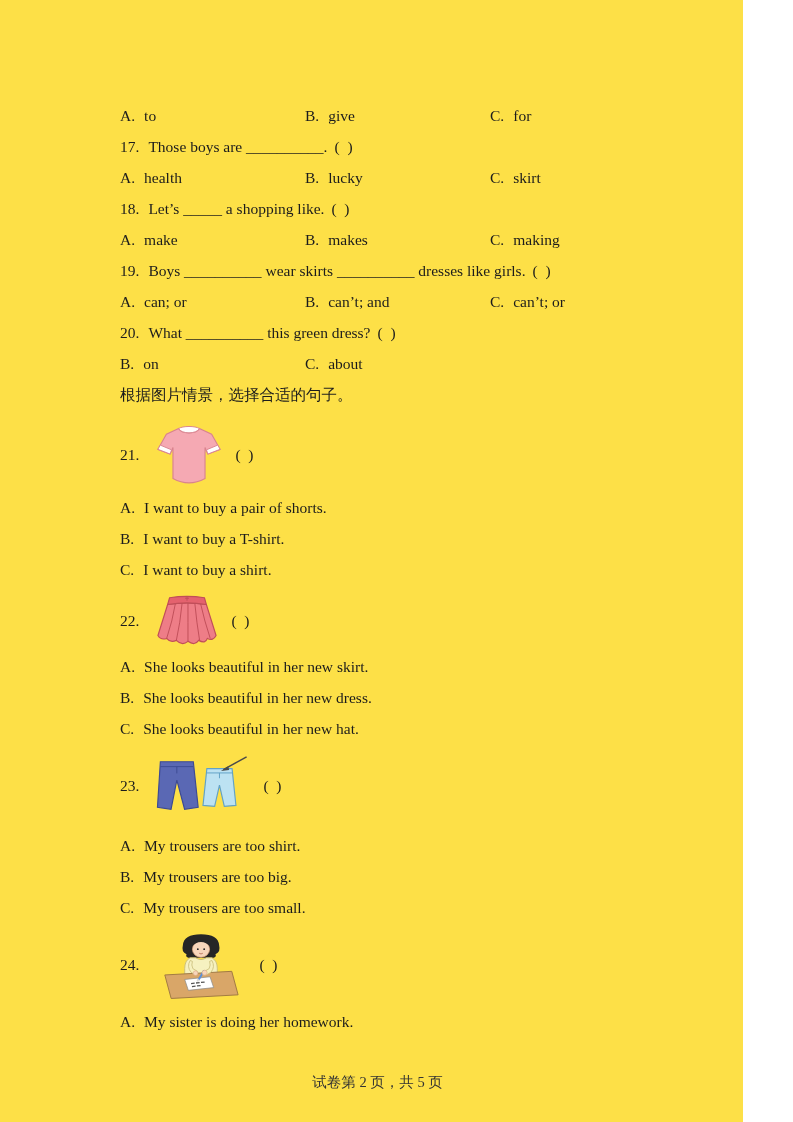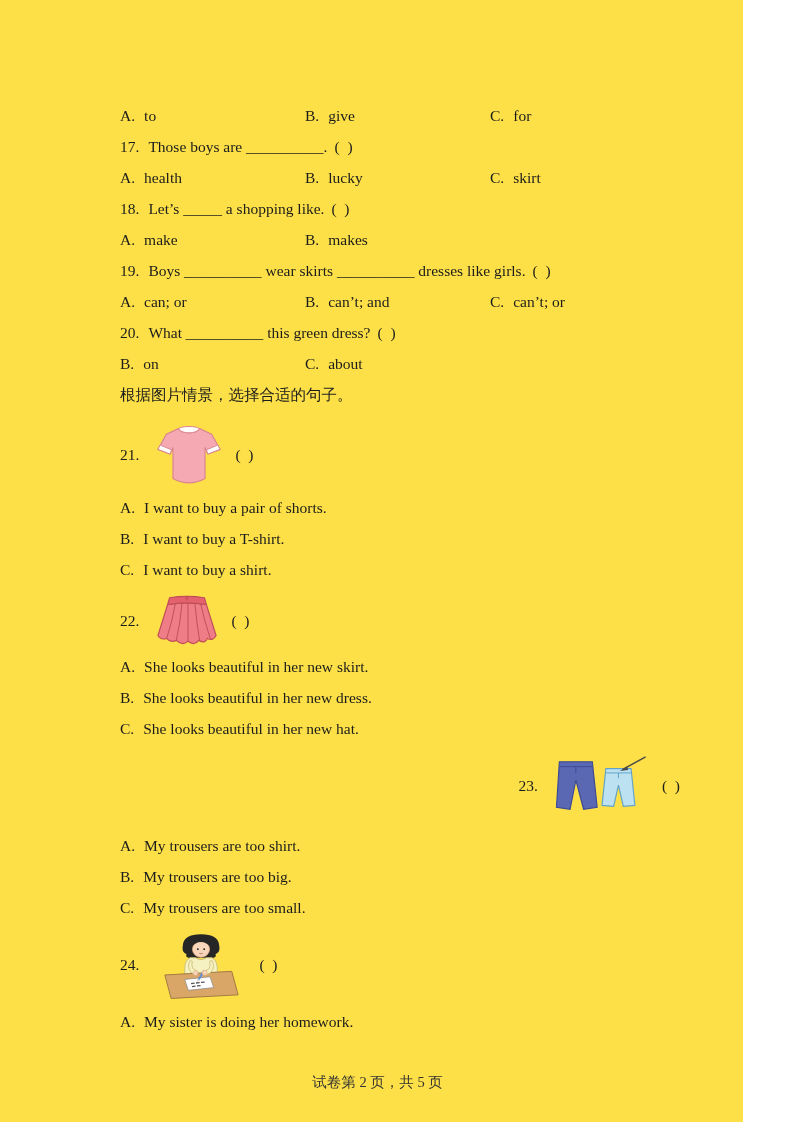--- a/index.html
+++ b/index.html
@@ -15,21 +15,21 @@
   .line{height:31px;line-height:31px;white-space:nowrap;}
   .opts{display:grid;grid-template-columns:185px 185px 1fr;height:31px;line-height:31px;}
   .letter{margin-right:9px;}
   .num{margin-right:9px;}
   .bracket{margin-left:7px;}
   .pb{display:flex;align-items:center;}
   .pb svg{margin-left:8px;flex:0 0 auto;}
   .pb .bracket{margin-left:13px;}
   #q21{margin-top:8px;height:74px;}
   #q22{margin-top:6px;height:60px;}
-  #q23{margin-top:10px;height:64px;margin-bottom:12px;justify-content:flex-end;}
+  #q23{margin-top:10px;height:64px;margin-bottom:12px;}
   #q24{margin-top:6px;height:72px;margin-bottom:5px;gap:7px;}
   .footer{position:absolute;left:12px;right:0;bottom:30px;text-align:center;font-size:14.5px;color:#333;}
 </style>
 </head>
 <body>
 
 <div class="page">
   <div class="content">
 
     <div class="opts">
@@ -46,20 +46,21 @@
       <div><span class="letter">B.</span><span>lucky</span></div>
       <div><span class="letter">C.</span><span>skirt</span></div>
     </div>
 
     <div class="line">
       <span class="num">18.</span><span>Let’s _____ a shopping like.</span><span class="bracket">(&nbsp;&nbsp;)</span>
     </div>
     <div class="opts">
       <div><span class="letter">A.</span><span>make</span></div>
       <div><span class="letter">B.</span><span>makes</span></div>
+      <div><span class="letter">C.</span><span>making</span></div>
     </div>
 
     <div class="line">
       <span class="num">19.</span><span>Boys __________ wear skirts __________ dresses like girls.</span><span class="bracket">(&nbsp;&nbsp;)</span>
     </div>
     <div class="opts">
       <div><span class="letter">A.</span><span>can; or</span></div>
       <div><span class="letter">B.</span><span>can’t; and</span></div>
       <div><span class="letter">C.</span><span>can’t; or</span></div>
     </div>

